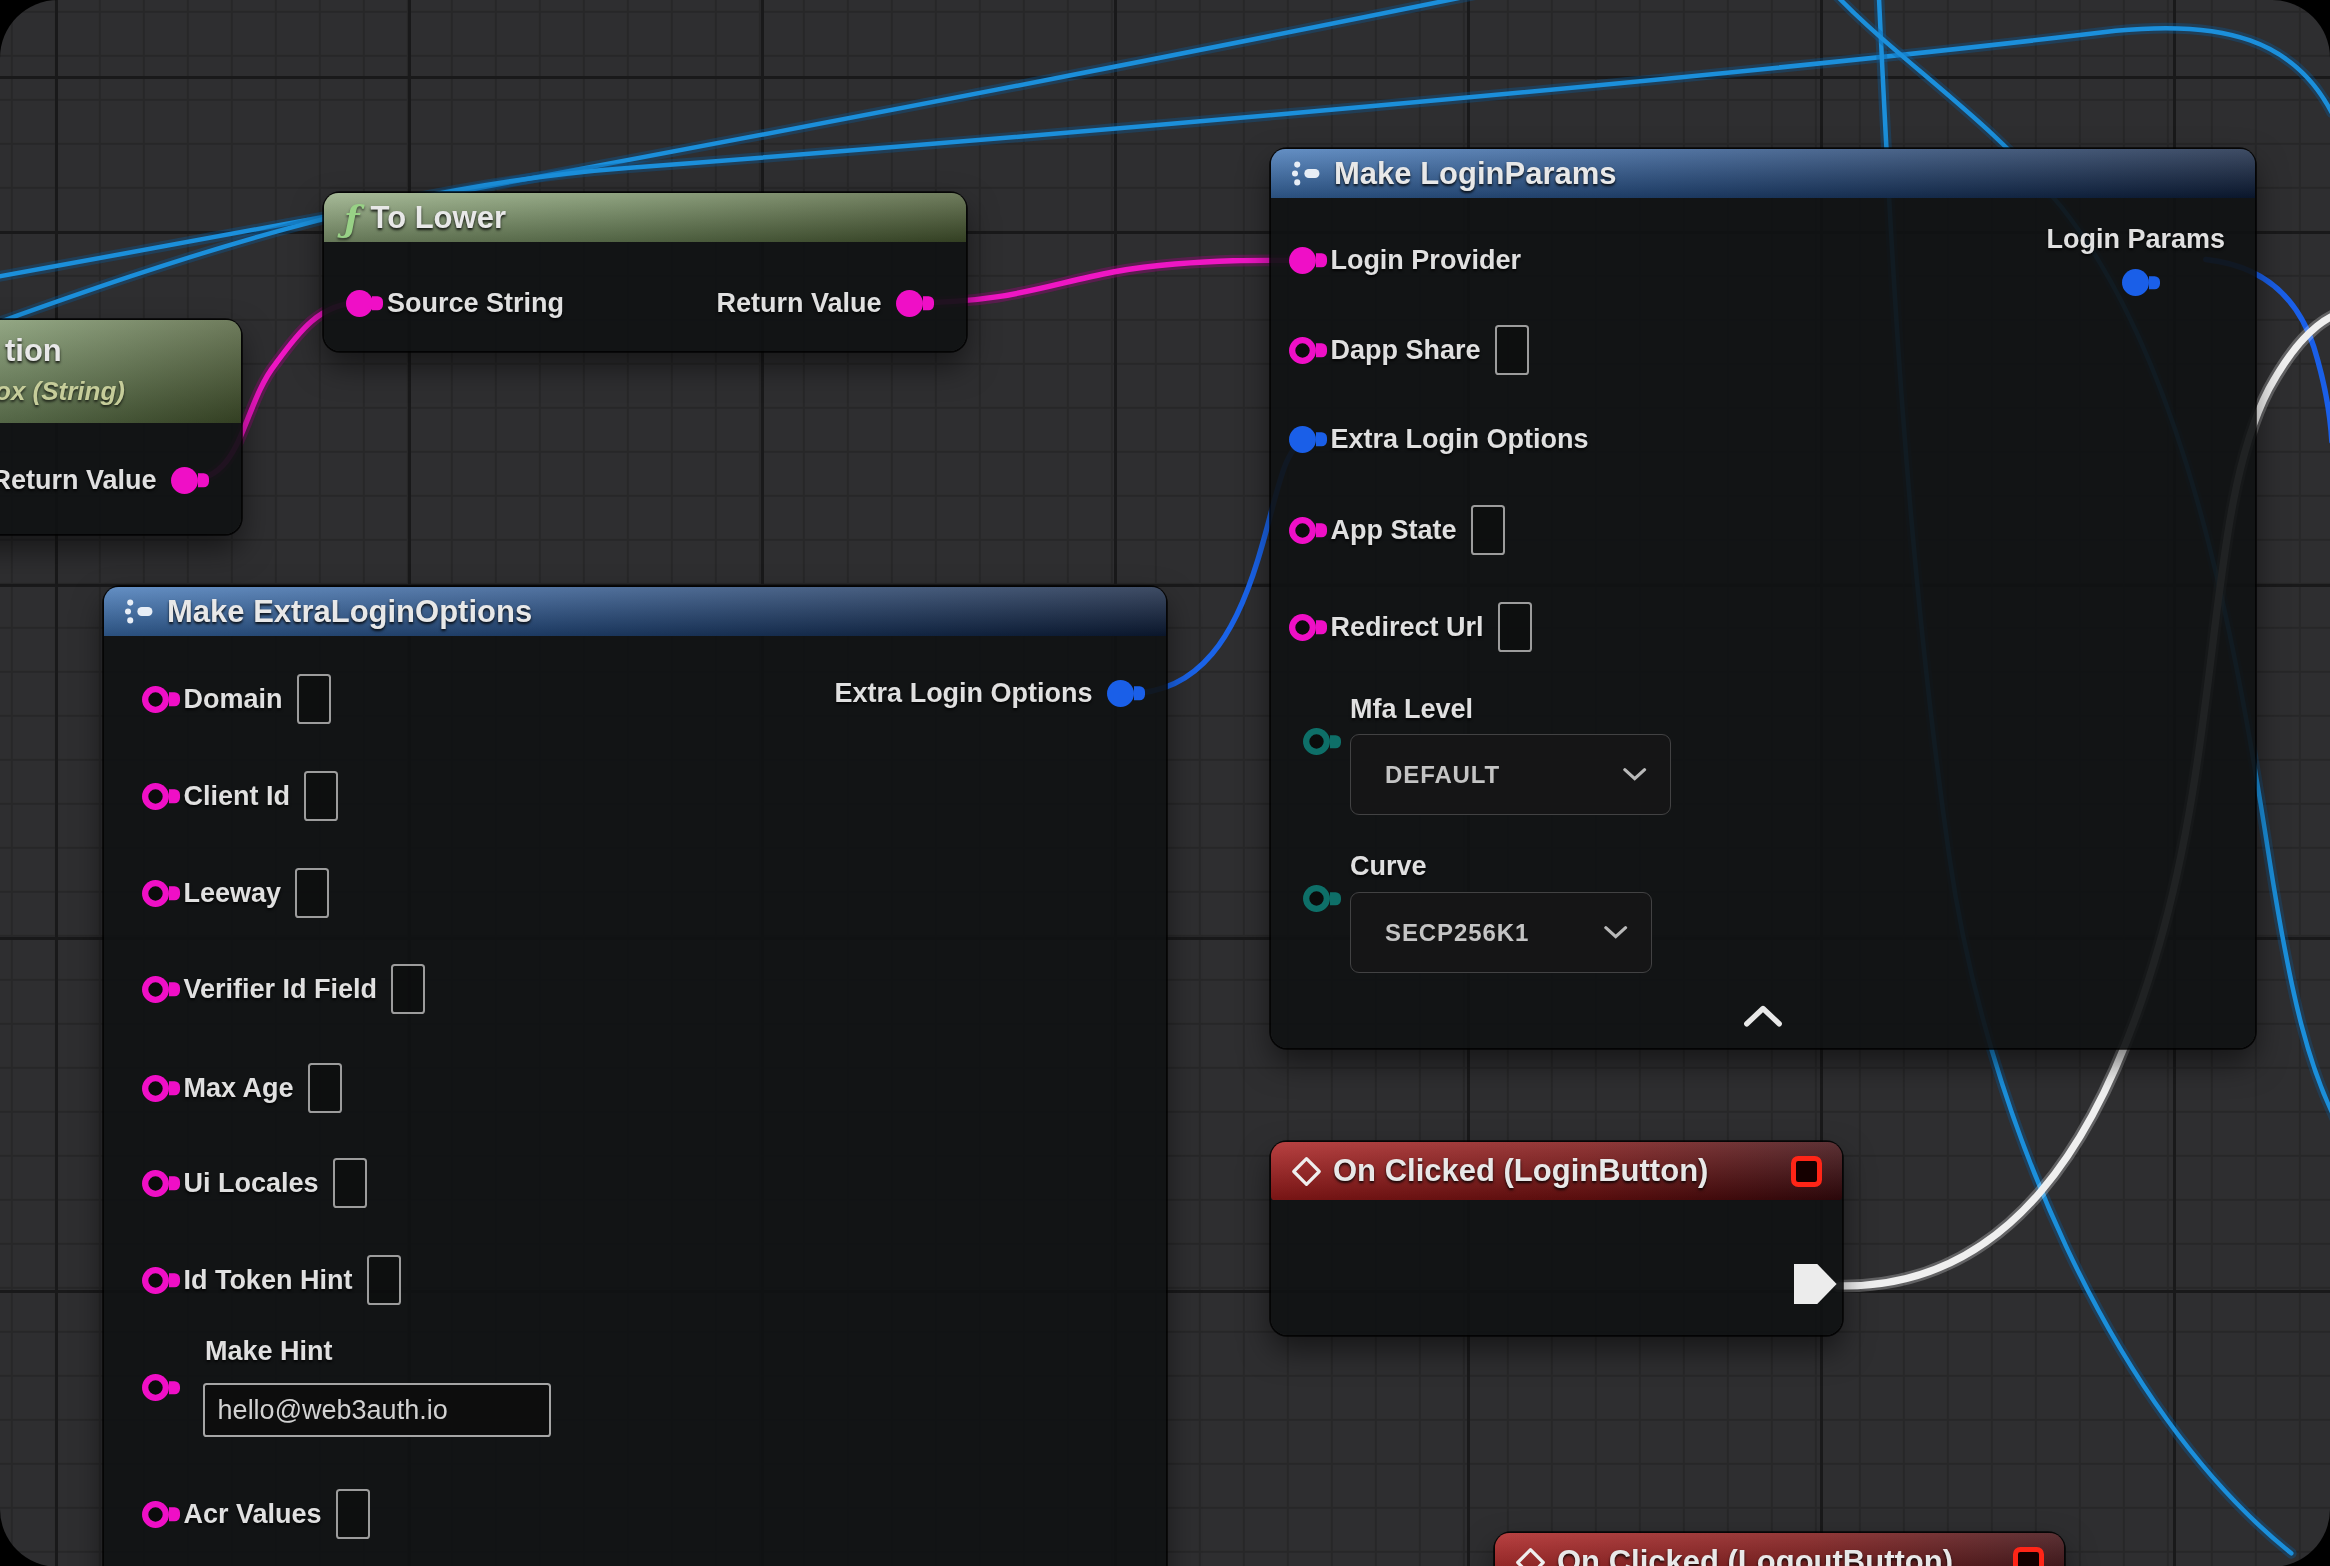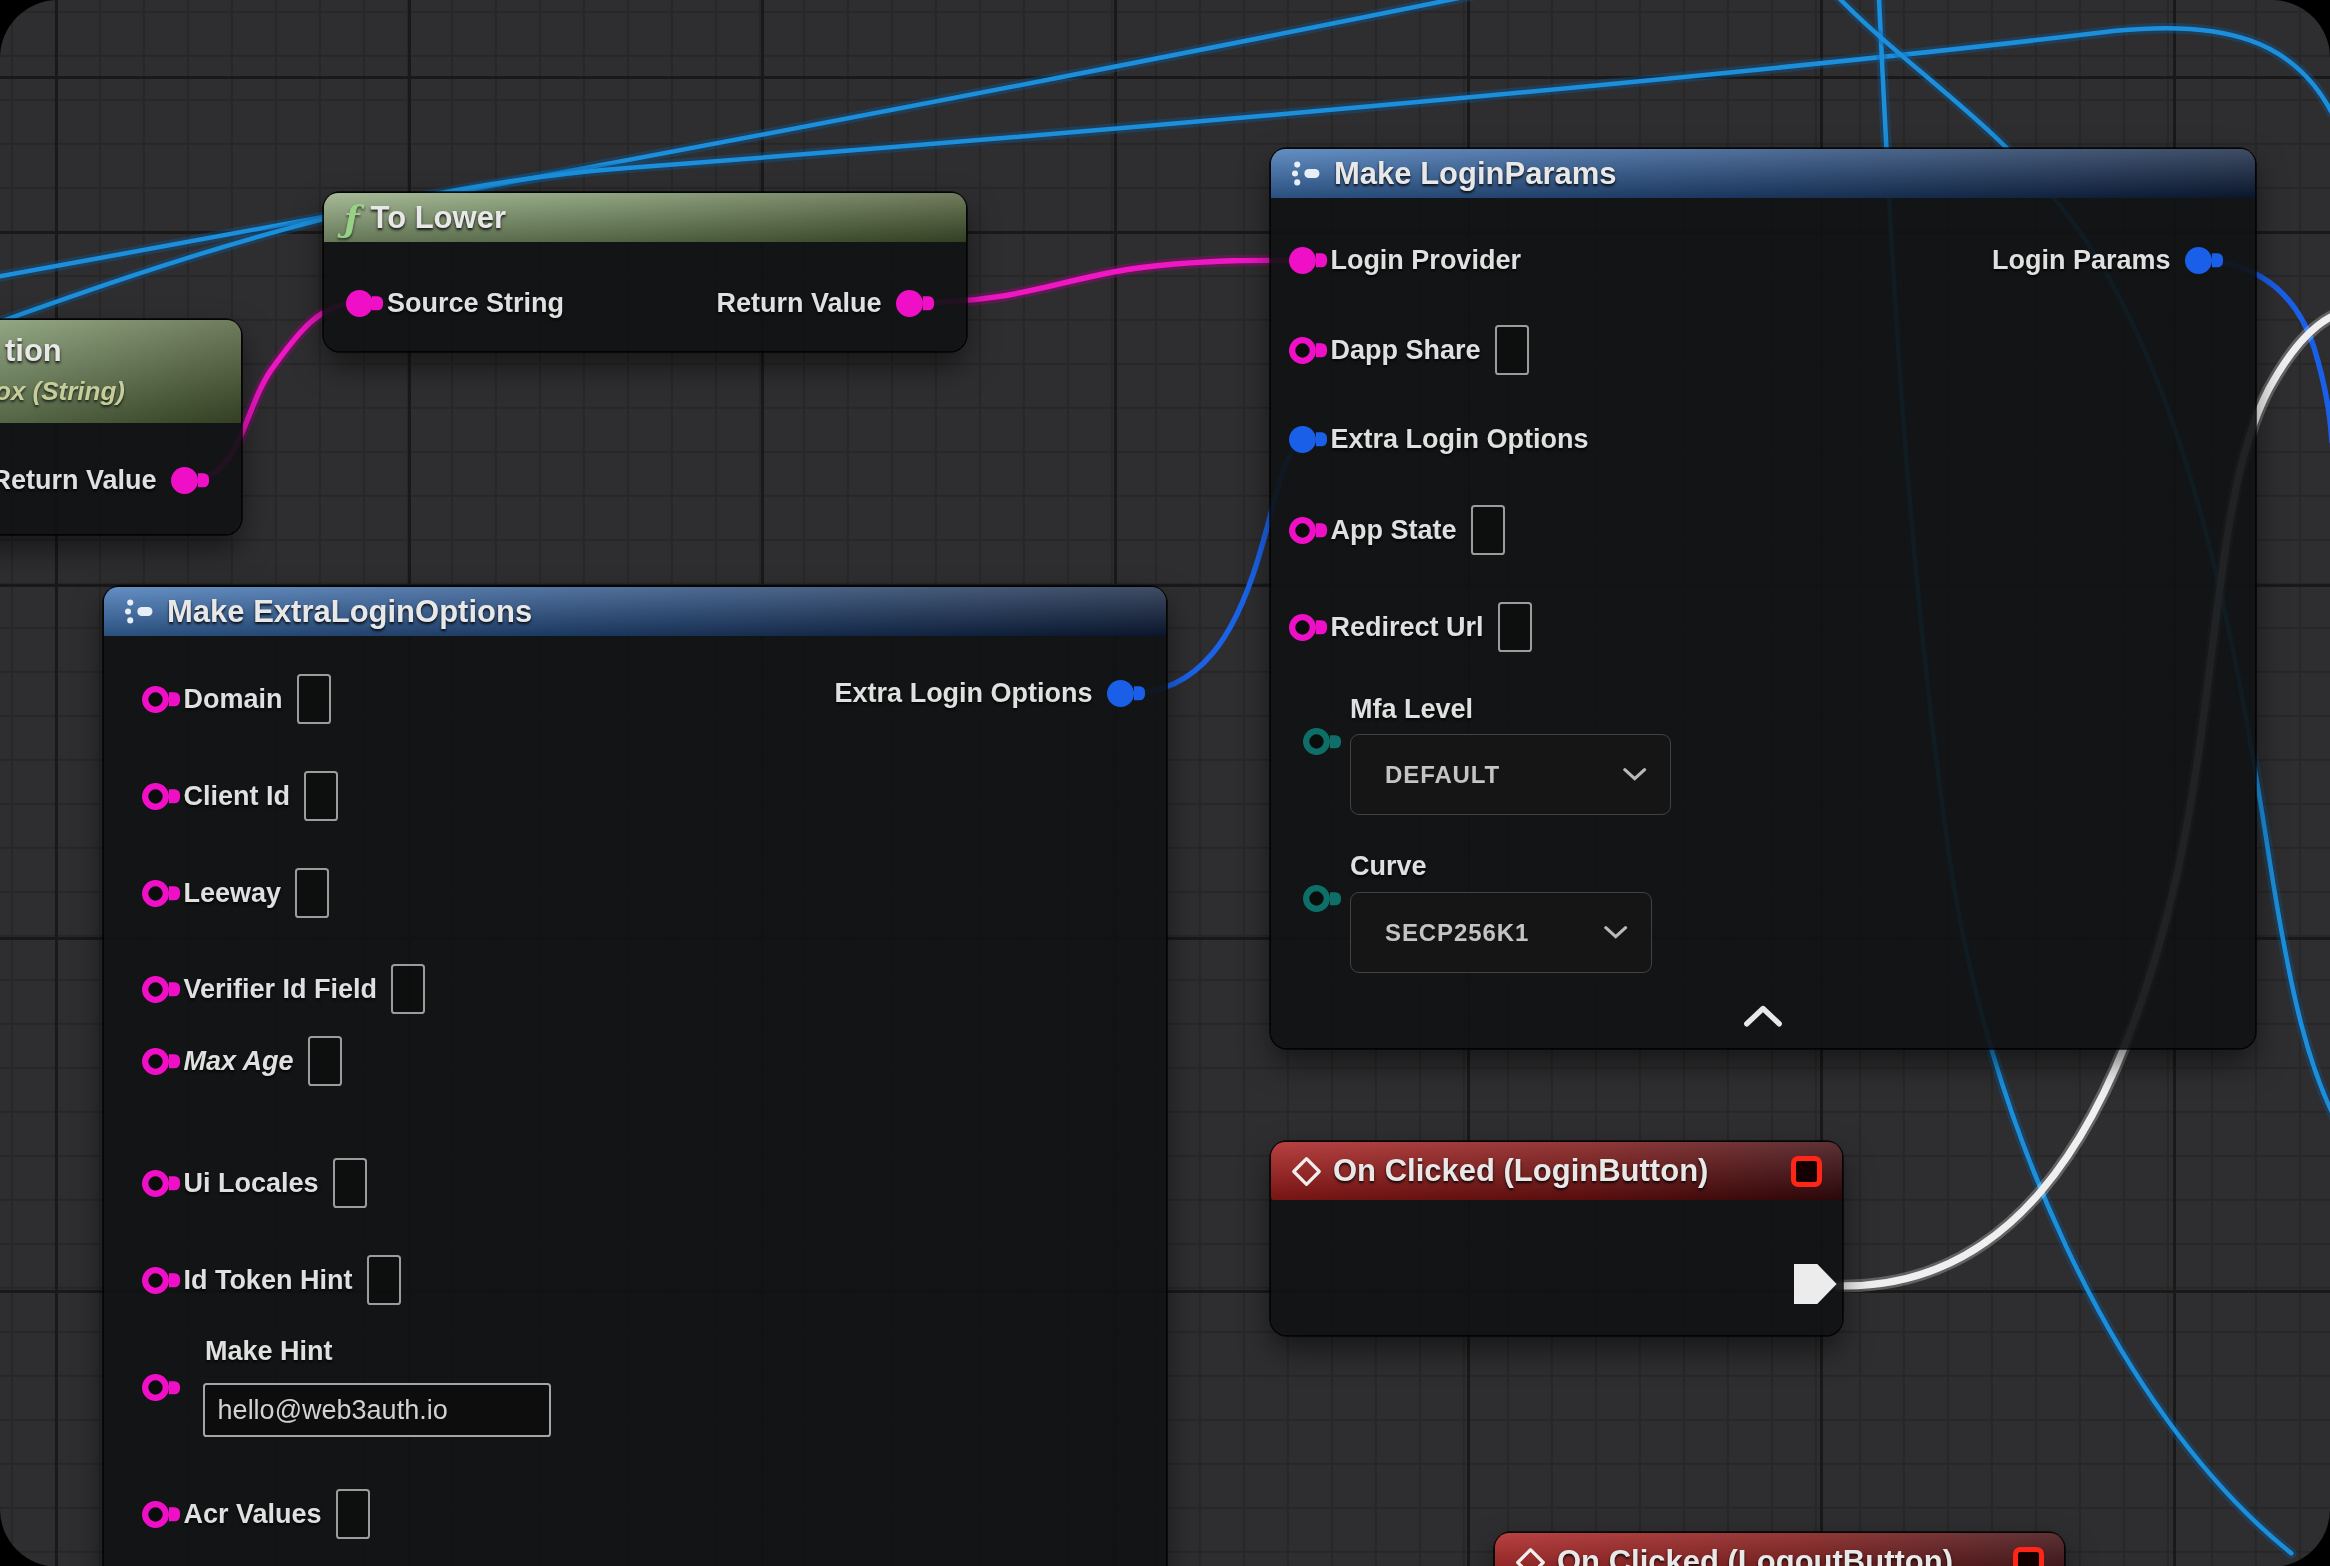--- a/index.html
+++ b/index.html
@@ -144,21 +144,21 @@
     <div class="row" style="left:38px;top:279px;">
       <span class="pin hollow magenta"></span>
       <span class="pin-label">Leeway</span>
       <span class="valuebox"></span>
     </div>
     <div class="row" style="left:38px;top:375px;">
       <span class="pin hollow magenta"></span>
       <span class="pin-label">Verifier Id Field</span>
       <span class="valuebox"></span>
     </div>
-    <div class="row" style="left:38px;top:447px;font-style:italic;">
+    <div class="row" style="left:38px;top:474px;">
       <span class="pin hollow magenta"></span>
       <span class="pin-label">Max Age</span>
       <span class="valuebox"></span>
     </div>
     <div class="row" style="left:38px;top:569px;">
       <span class="pin hollow magenta"></span>
       <span class="pin-label">Ui Locales</span>
       <span class="valuebox"></span>
     </div>
     <div class="row" style="left:38px;top:666px;">
@@ -237,21 +237,21 @@
         <polyline points="2,3 13,13 24,3" fill="none" stroke="#b9b9b9" stroke-width="3.5" stroke-linecap="round"></polyline>
           </svg>
     </div>
 
     <span class="collapse-chevron" style="left:472px;top:855px;">
       <svg width="40" height="23.4" viewBox="0 0 44 26">
             <polyline points="4,22 22,5 40,22" fill="none" stroke="#e8e8e8" stroke-width="6" stroke-linecap="round" stroke-linejoin="round"></polyline>
           </svg>
     </span>
 
-    <div class="row out" style="right:43px;top:84px;">
+    <div class="row out" style="right:30px;top:84px;flex-direction:column;">
       <span class="pin-label">Login Params</span>
       <span class="pin filled blue"></span>
     </div>
   </div>
 
   <div class="node" style="left:1271px;top:1142px;width:571px;height:193px;">
     <div class="node-header header-red" style="height:58px;border-radius:14.4px 14.4px 3.6px 3.6px;">
       <span class="event-icon">
         <svg width="31" height="31" viewBox="0 0 34 34">
               <path d="M17 3 L31 17 L17 31 L3 17 Z" fill="none" stroke="#efefef" stroke-width="3.5" stroke-linejoin="round"></path>

